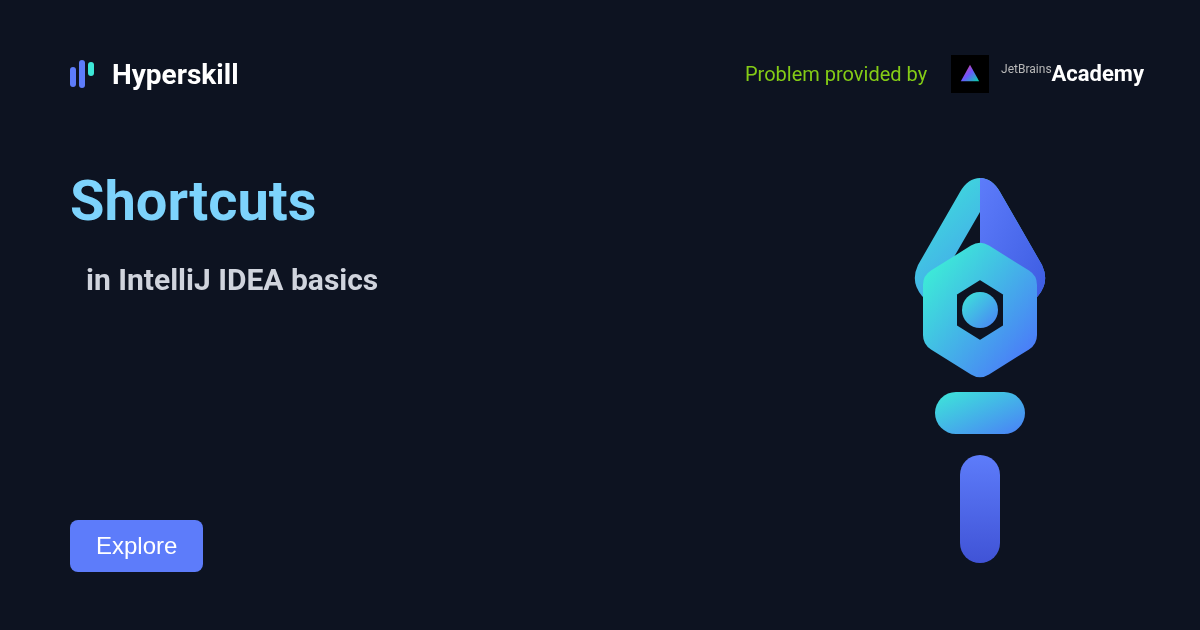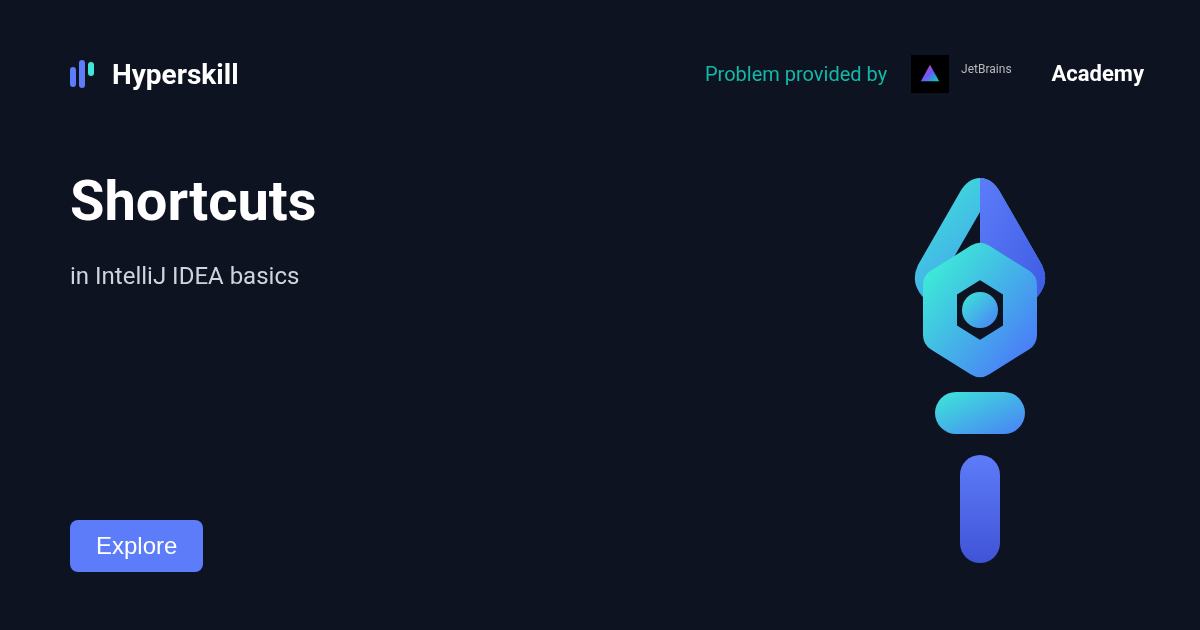--- a/index.html
+++ b/index.html
@@ -59,21 +59,21 @@
       font-weight: 700;
       color: #ffffff;
     }
     .header-right {
       display: flex;
       align-items: center;
       gap: 24px;
     }
     .provided-text {
       font-size: 20px;
-      color: #14b8a6;
+      color: #84cc16;
       font-weight: 400;
     }
     .jetbrains-badge {
       display: flex;
       align-items: center;
       gap: 12px;
     }
     .jb-square {
       width: 38px;
       height: 38px;
@@ -94,35 +94,35 @@
     }
     .jb-text-small {
       font-size: 12px;
       color: #b8b8b8;
       font-weight: 400;
     }
     .jb-text-big {
       font-size: 22px;
       font-weight: 700;
       color: #ffffff;
-      margin-left: 40px;
     }
     .content {
       padding: 75px 70px 0 70px;
     }
     .title {
       font-size: 56px;
       font-weight: 700;
-      color: #ffffff;
+      color: #7dd3fc;
       margin-bottom: 28px;
     }
     .subtitle {
-      font-size: 24px;
-      font-weight: 400;
+      font-size: 30px;
+      font-weight: 700;
       color: #d0d4dd;
+      margin-left: 16px;
     }
     .explore-btn {
       position: absolute;
       bottom: 58px;
       left: 70px;
       background: #5d7cfa;
       color: #ffffff;
       border: none;
       padding: 12px 26px;
       font-size: 24px;

